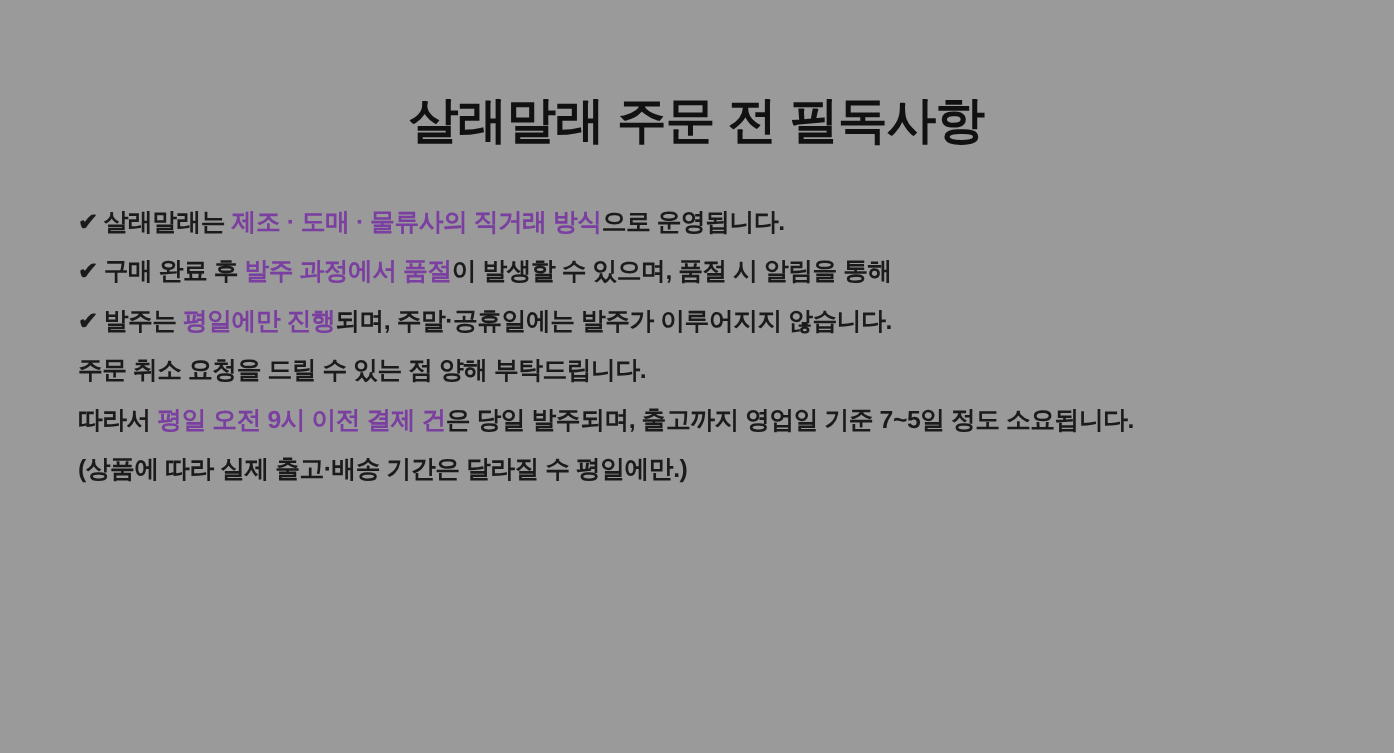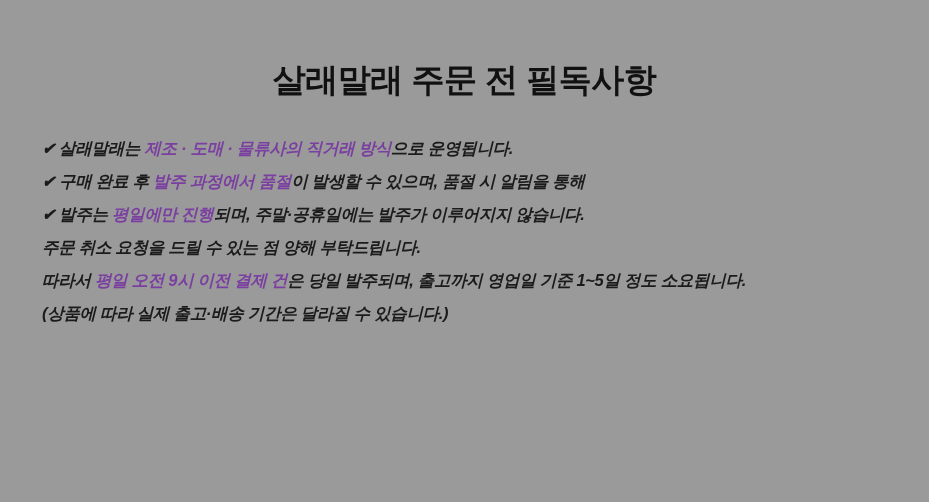--- a/index.html
+++ b/index.html
@@ -12,35 +12,34 @@
     background: #9a9a9a;
     font-family: "Liberation Sans", sans-serif;
     color: #1b1b1b;
     overflow: hidden;
   }
   .page {
     position: relative;
     width: 929px;
     height: 380px;
     box-sizing: border-box;
-    padding: 0 24px;
+    padding: 0 34px;
   }
   .title {
     text-align: center;
     font-size: 33px;
     font-weight: bold;
     letter-spacing: -0.5px;
     color: #111111;
     margin: 0;
     padding-top: 58px;
   }
   .body-block {
     margin-top: 34px;
     padding-left: 18px;
-    font-style: italic;
   }
   .line {
     font-size: 16.5px;
     font-weight: bold;
     letter-spacing: -0.3px;
     color: #1b1b1b;
     line-height: 1.45;
     margin: 0 0 9px 0;
     white-space: nowrap;
   }
@@ -61,17 +60,17 @@
 <div class="page">
 
   <h1 class="title">살래말래 주문 전 필독사항</h1>
 
   <div class="body-block">
 
   <p class="line"><span class="check">✔</span><span>살래말래는 </span><span class="hl">제조 · 도매 · 물류사의 직거래 방식</span><span>으로 운영됩니다.</span></p>
       <p class="line"><span class="check">✔</span><span>구매 완료 후 </span><span class="hl">발주 과정에서 품절</span><span>이 발생할 수 있으며, 품절 시 알림을 통해</span></p>
       <p class="line"><span class="check">✔</span><span>발주는 </span><span class="hl">평일에만 진행</span><span>되며, 주말·공휴일에는 발주가 이루어지지 않습니다.</span></p>
       <p class="line"><span>주문 취소 요청을 드릴 수 있는 점 양해 부탁드립니다.</span></p>
-      <p class="line"><span>따라서 </span><span class="hl">평일 오전 9시 이전 결제 건</span><span>은 당일 발주되며, 출고까지 영업일 기준 1~5일 정도 소요됩니다.</span></p>
-      <p class="line"><span>(상품에 따라 실제 출고·배송 기간은 달라질 수 있습니다.)</span></p>
+      <p class="line"><span>따라서 </span><span class="hl">평일 오전 9시 이전 결제 건</span><span>은 당일 발주되며, 출고까지 영업일 기준 7~5일 정도 소요됩니다.</span></p>
+      <p class="line"><span>(상품에 따라 실제 출고·배송 기간은 달라질 수 평일에만.)</span></p>
     </div>
 
 </div>
 
 </body></html>

